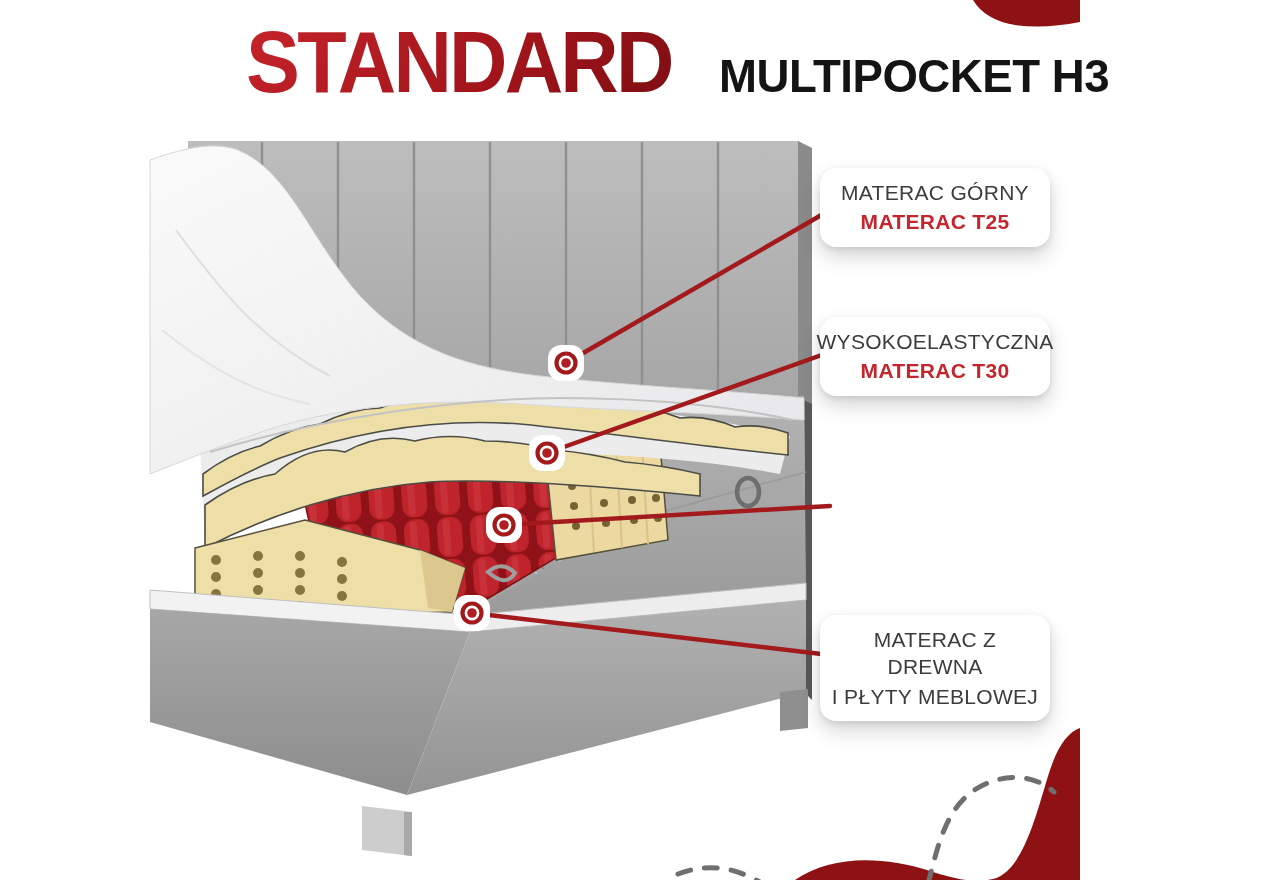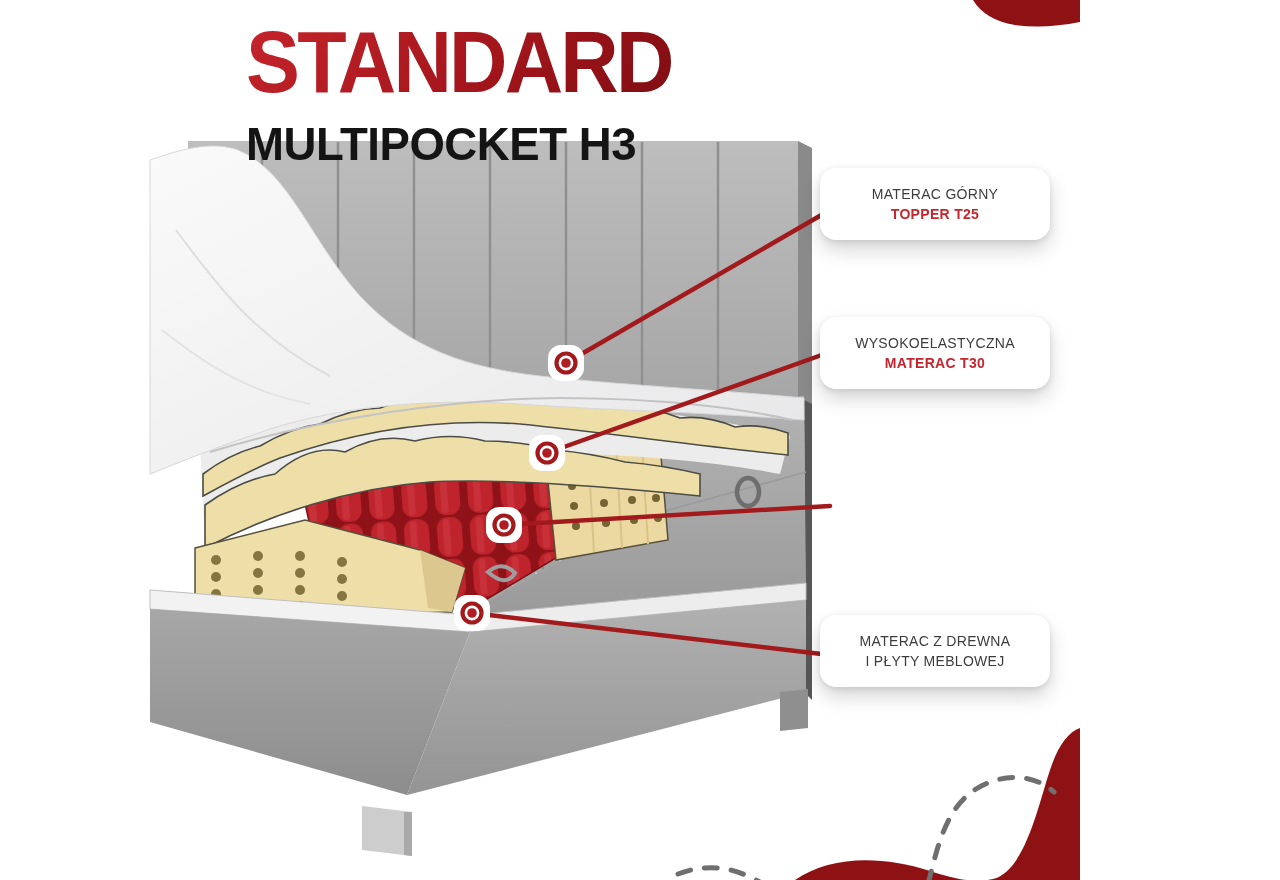--- a/index.html
+++ b/index.html
@@ -6,21 +6,21 @@
     --accent-red:#C4262E; --line-red:#A21A1C; --blob-red:#8E1113;
     --title-red-from:#C6242B; --title-red-to:#7E0D12;
   }
   *{margin:0;padding:0;box-sizing:border-box;}
   body{width:1280px;height:880px;background:#ffffff;overflow:hidden;
        font-family:"Liberation Sans", sans-serif;}
   .stage{position:relative;width:1280px;height:880px;background:#fff;}
   .canvas{position:absolute;left:0;top:0;width:1080px;height:880px;}
 
   
-  .title{position:absolute;left:246px;top:18px;display:flex;align-items:baseline;gap:15px;white-space:nowrap;flex-direction:column;}
+  .title{position:absolute;left:246px;top:18px;display:flex;align-items:baseline;gap:15px;white-space:nowrap;}
   .t1{display:inline-block;font-size:87px;font-weight:800;letter-spacing:-3px;line-height:1;
       transform:scaleX(.93);transform-origin:left bottom;
       background:linear-gradient(135deg,var(--title-red-from) 0%,#A4161C 55%,var(--title-red-to) 100%);
       -webkit-background-clip:text;background-clip:text;color:transparent;}
   .t2{display:inline-block;font-size:47px;font-weight:700;color:#141414;letter-spacing:-.5px;line-height:1;
       transform:scaleX(.97);transform-origin:left bottom;}
 
   
   .art{position:absolute;left:0;top:0;}
   .connector{stroke:var(--line-red);stroke-width:4.5;stroke-linecap:round;fill:none;}
@@ -28,21 +28,21 @@
   .dot{fill:#B01E24;}
   .marker-bg{fill:#fff;}
   .dash{fill:none;stroke:#6F6F6F;stroke-width:5;stroke-linecap:round;stroke-dasharray:13 14;}
   .blob{fill:var(--blob-red);}
 
   
   .label{position:absolute;left:820px;width:230px;min-height:72px;background:#fff;border-radius:16px;
          box-shadow:0 10px 20px rgba(0,0,0,.16),0 2px 6px rgba(0,0,0,.10);
          display:flex;flex-direction:column;justify-content:center;align-items:center;
          text-align:center;padding:11px 6px;gap:2px;}
-  .label span{display:block;font-size:14px;line-height:1.3;letter-spacing:.3px;}
+  .label span{display:block;font-size:21px;line-height:1.3;letter-spacing:.3px;}
   .label span[data-tone="dark"]{color:#3C3C3E;font-weight:400;}
   .label span[data-tone="red"]{color:var(--accent-red);font-weight:700;}
   #label-0{top:168px;} #label-1{top:317px;text-align:right;} #label-2{top:476px;} #label-3{top:615px;}
 </style>
 </head>
 <body>
 
 <div class="stage">
   <div class="canvas">
 
@@ -228,21 +228,21 @@
       </g>
     </svg>
 
     <div class="title">
       <span class="t1">STANDARD</span>
       <span class="t2">MULTIPOCKET H3</span>
     </div>
 
     <div class="label" id="label-0">
       <span data-tone="dark">MATERAC GÓRNY</span>
-      <span data-tone="red">TOPPER T25</span>
+      <span data-tone="red">MATERAC T25</span>
     </div>
     <div class="label" id="label-1">
       <span data-tone="dark">WYSOKOELASTYCZNA</span>
       <span data-tone="red">MATERAC T30</span>
     </div>
     <div class="label" id="label-3">
       <span data-tone="dark">MATERAC Z DREWNA</span>
       <span data-tone="dark">I PŁYTY MEBLOWEJ</span>
     </div>
 

